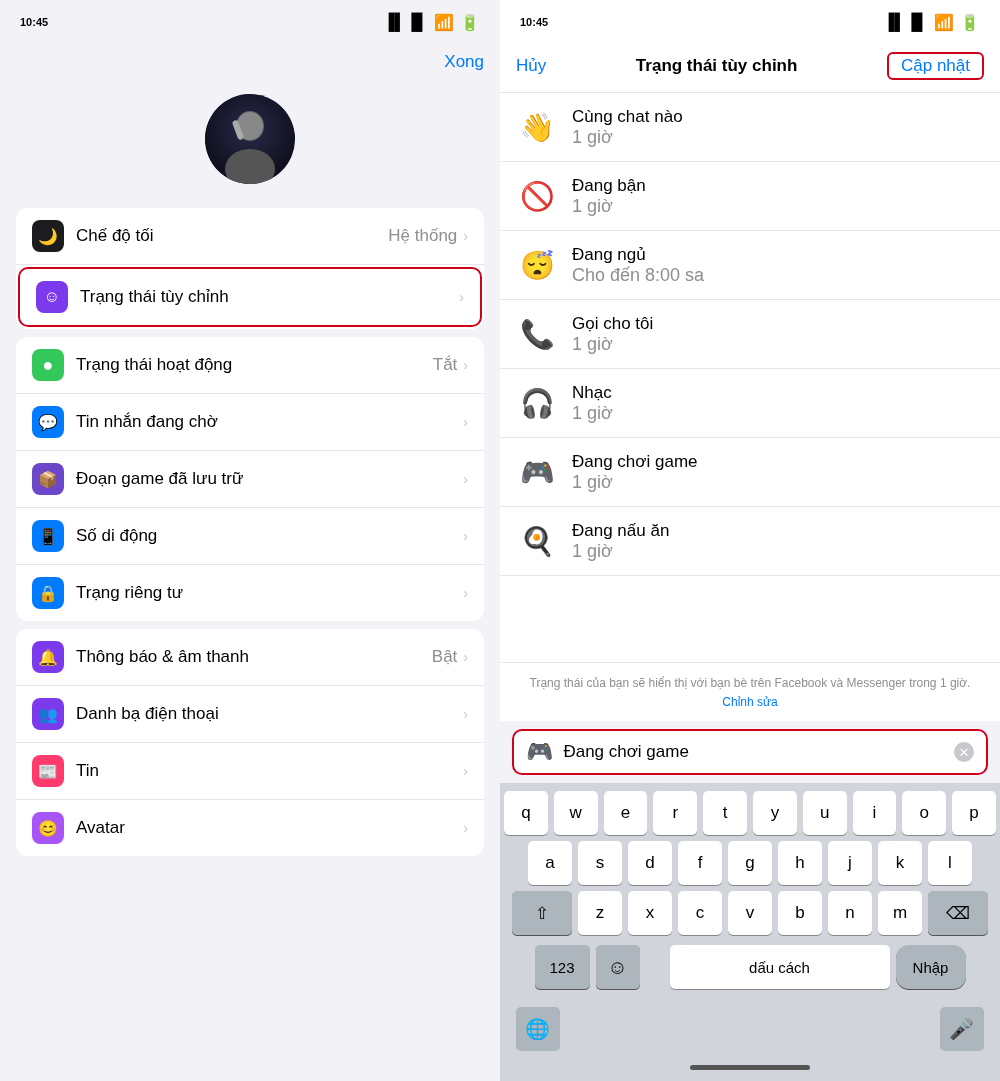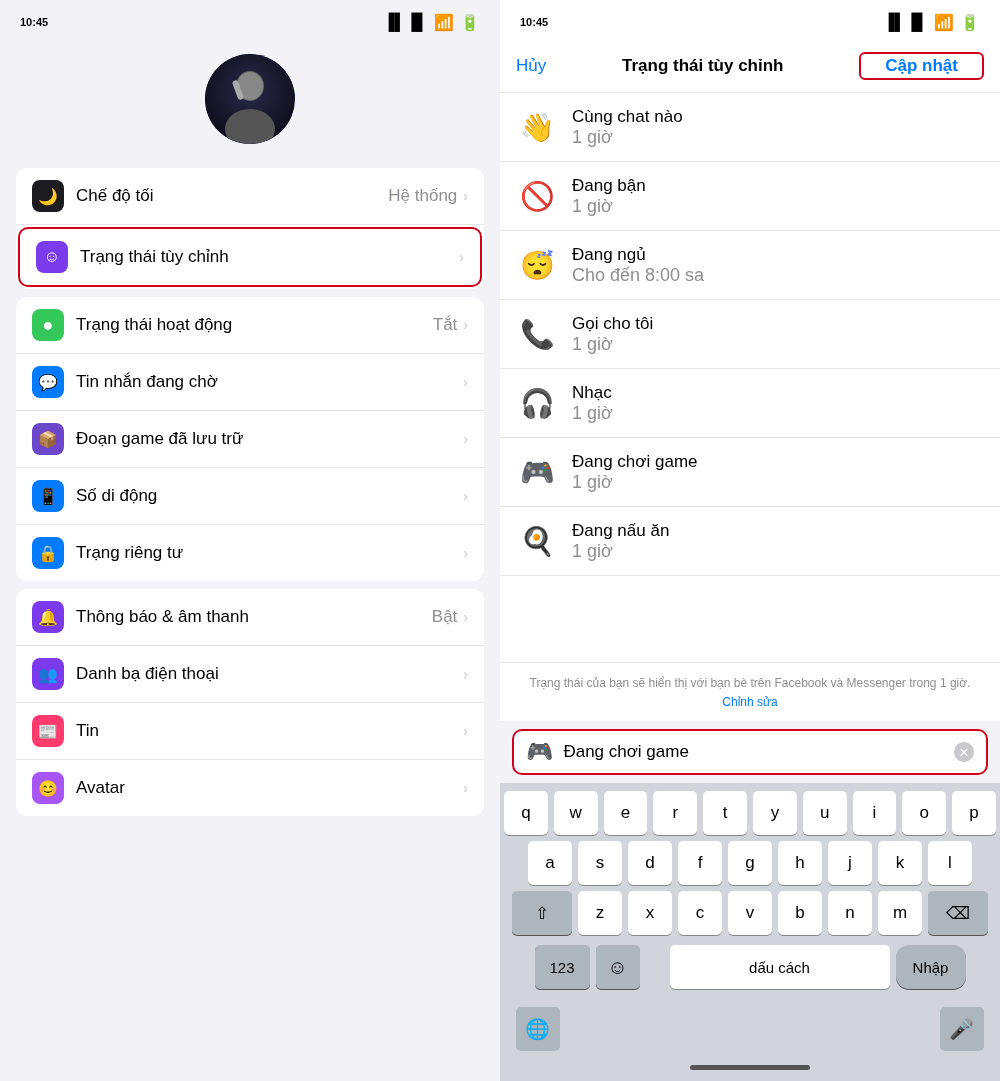--- a/index.html
+++ b/index.html
@@ -180,25 +180,25 @@
     }
     .nav-title {
       font-size: 17px;
       font-weight: 600;
       color: #000;
       text-align: center;
     }
     .cap-nhat-btn {
       color: #007AFF;
       font-size: 17px;
-      font-weight: 700;
+      font-weight: 400;
       background: none;
       border: 2.5px solid #d0021b;
       border-radius: 6px;
-      padding: 2px 24px;
+      padding: 2px 12px;
       cursor: pointer;
     }
 
     .status-list {
       background: #fff;
       flex: 1;
       overflow: hidden;
     }
 
     .status-item {
@@ -399,20 +399,23 @@
 
   <div class="status-bar">
     <span class="status-time">10:45</span>
     <div class="status-icons">
       <span>▐▌▐▌</span>
       <span>📶</span>
       <span>🔋</span>
     </div>
   </div>
 
+  <div class="left-header">
+    <button class="xong-btn">Xong</button>
+  </div>
 
   <div class="avatar-section">
     <div class="avatar-circle">
       <svg width="90" height="90" viewBox="0 0 90 90">
         <defs>
           <radialGradient id="bgGrad" cx="50%" cy="40%" r="60%">
             <stop offset="0%" style="stop-color:#2a2a4a"></stop>
             <stop offset="100%" style="stop-color:#0d0d1a"></stop>
           </radialGradient>
         </defs>

